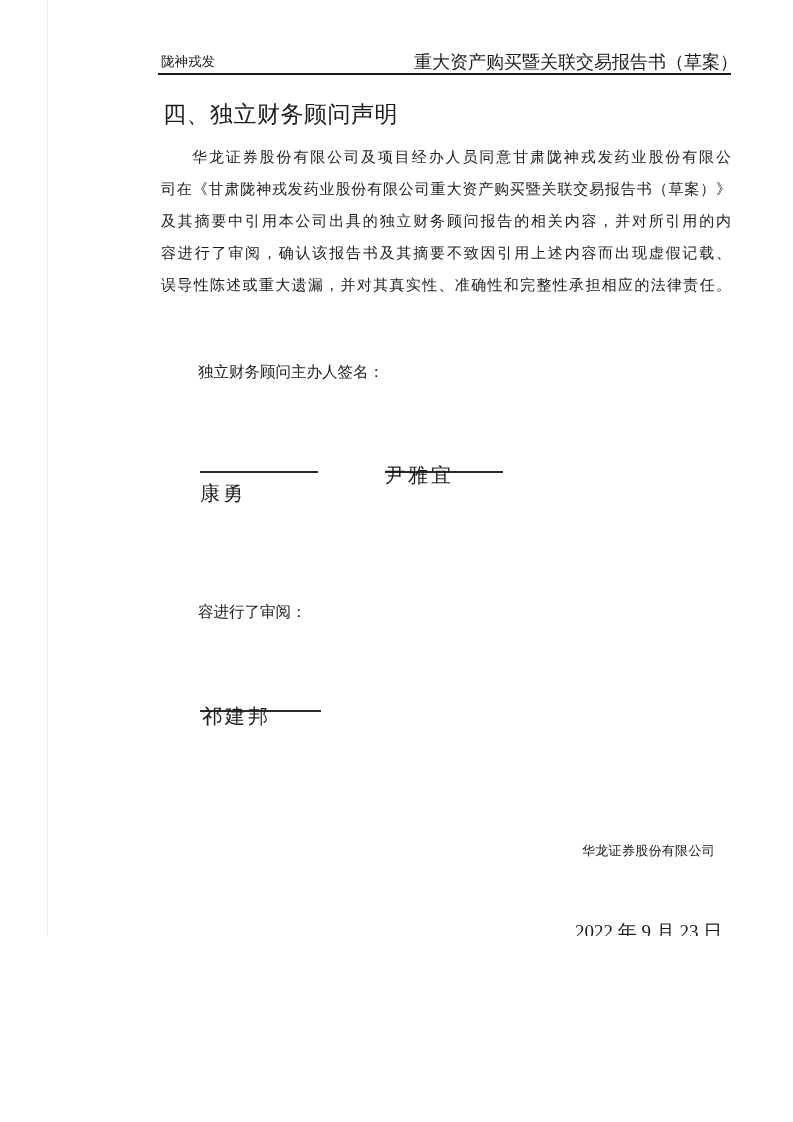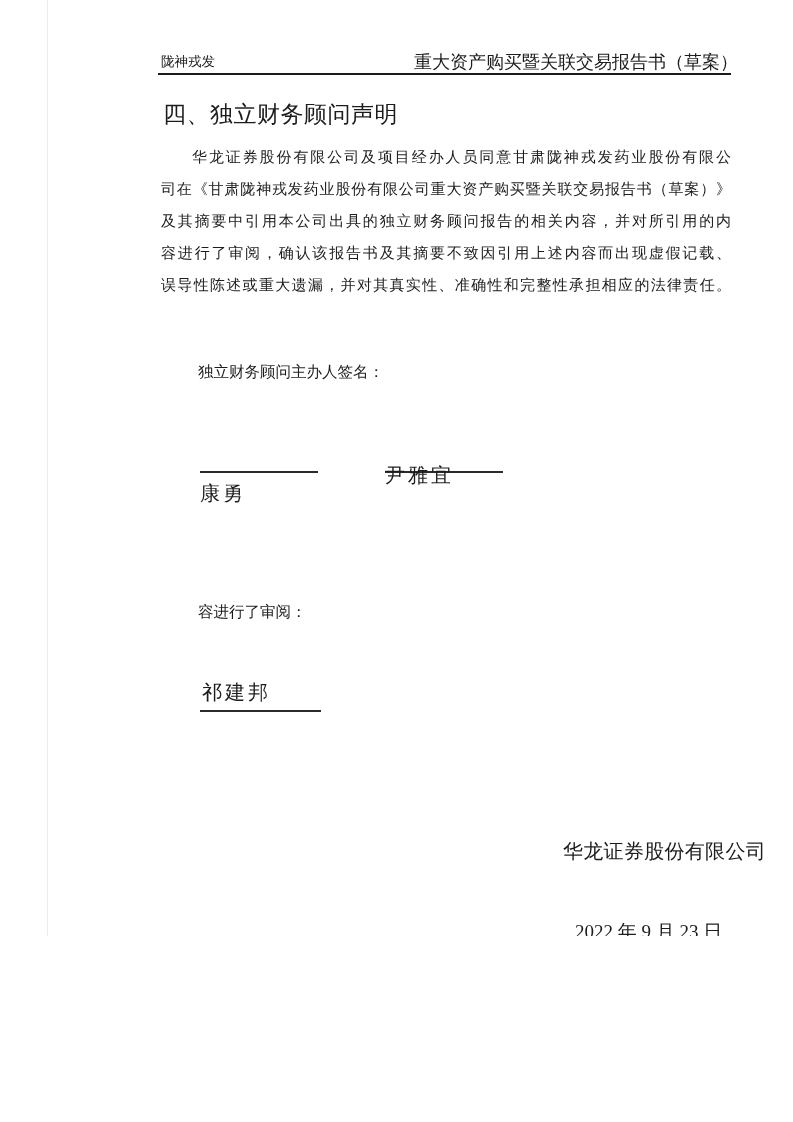--- a/index.html
+++ b/index.html
@@ -79,26 +79,26 @@
 
   
   .sig-name {
     font-size: 20px; line-height: 21px;
     letter-spacing: 3px;
     white-space: nowrap;
     font-family: Liberation Serif, serif;
   }
   .sig-name-1 { left: 152px; top: 483px; width: 118px; }
   .sig-name-2 { left: 337px; top: 465px; width: 118px; }
-  .sig-name-3 { left: 154px; top: 682px; width: 120px; }
+  .sig-name-3 { left: 154px; top: 706px; width: 120px; }
 
   
   .company {
-    left: 515px; top: 840px;
-    font-size: 20px; line-height: 22px;
+    left: 534px; top: 840px;
+    font-size: 13px; line-height: 22px;
     letter-spacing: 0.3px;
     white-space: nowrap;
   }
   .date {
     left: 527px; top: 921px;
     font-size: 19px; line-height: 22px;
     white-space: nowrap;
   }
 
   

